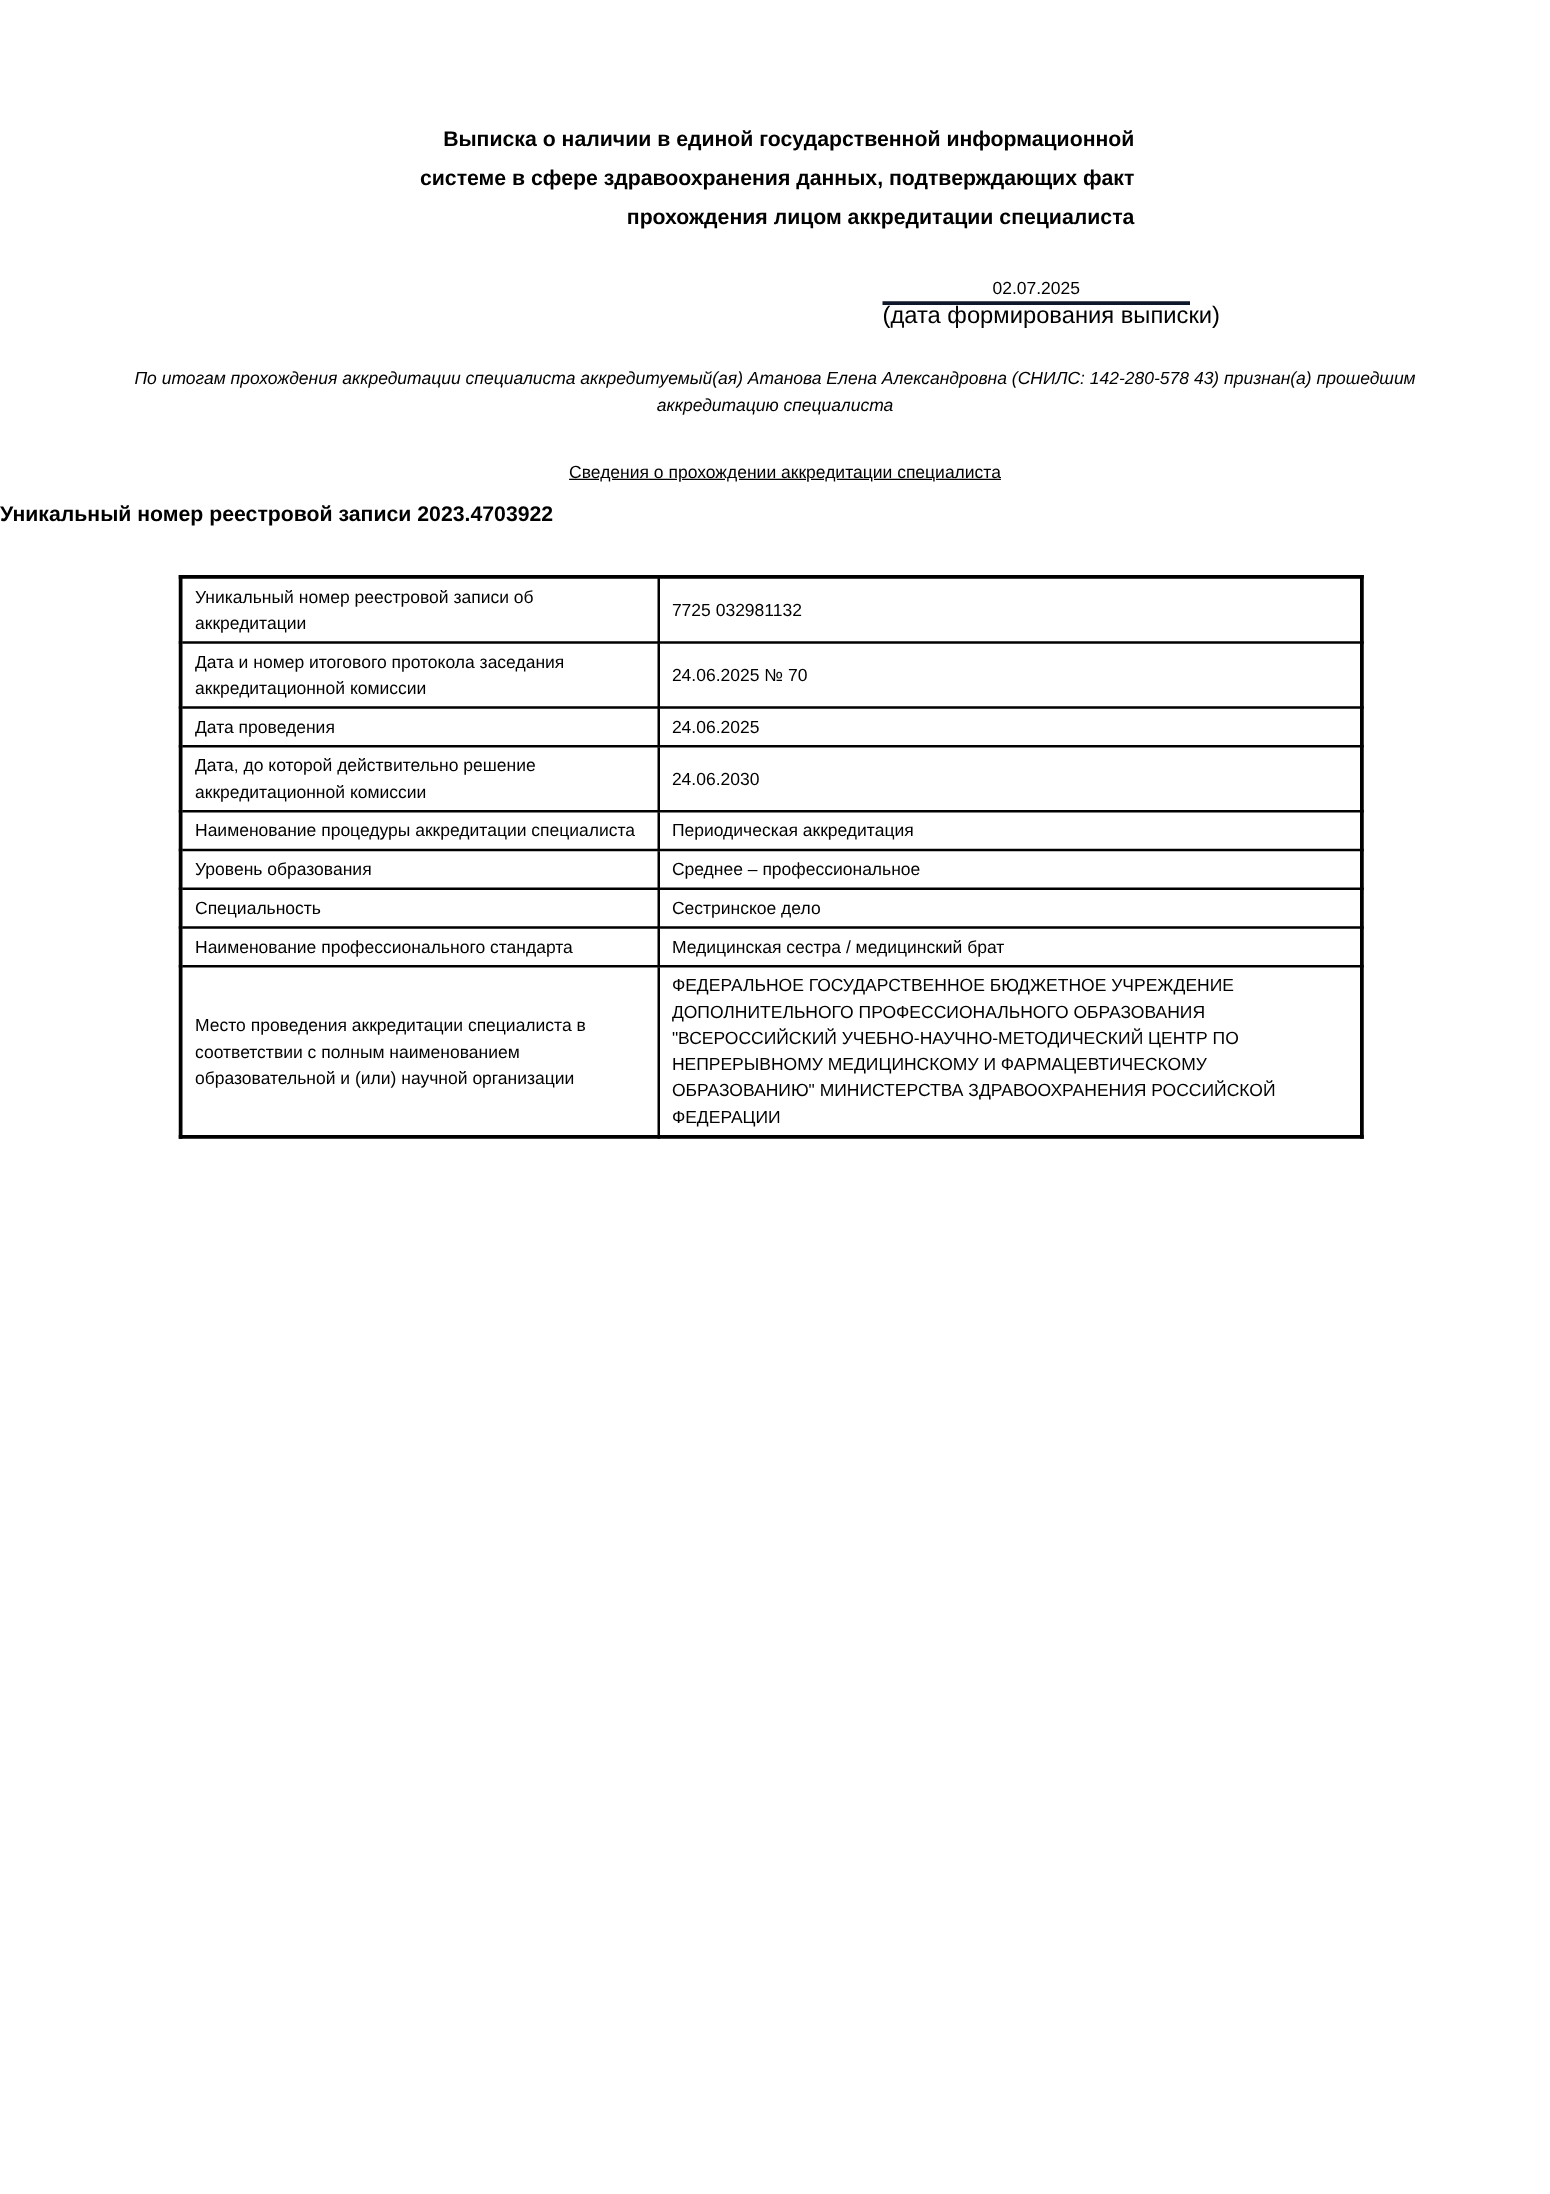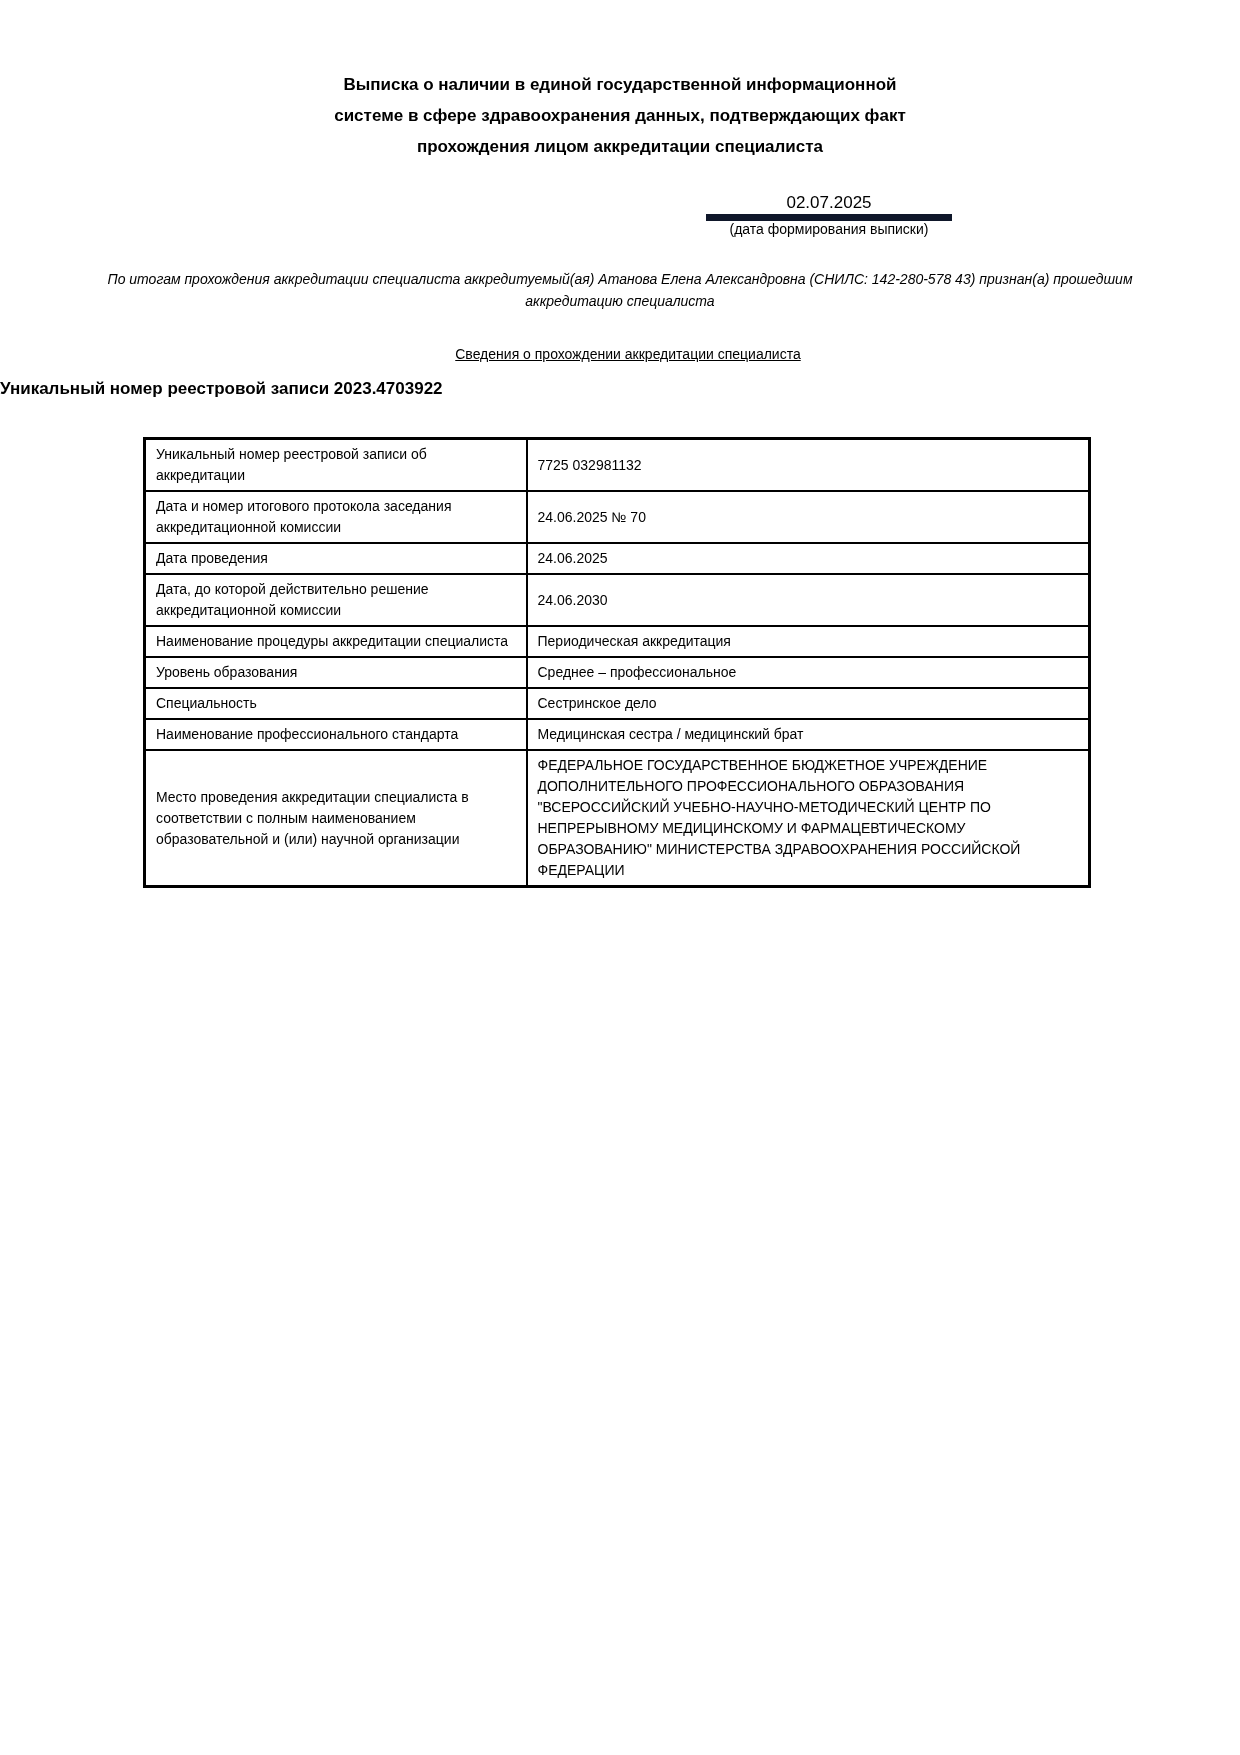--- a/index.html
+++ b/index.html
@@ -7,42 +7,42 @@
   body {
     width: 1240px;
     height: 1755px;
     position: relative;
     font-family: "Liberation Sans", "DejaVu Sans", sans-serif;
     color: #000000;
     background: #ffffff;
     overflow: hidden;
   }
   .doc-title {
-    margin: 69px auto 0 auto;
+    margin: 96px auto 0 auto;
     max-width: 575px;
-    text-align: center;
+    text-align: right;
     font-size: 17px;
     font-weight: bold;
     line-height: 31px;
   }
   .date-block {
     width: 246px;
     margin: 32px 288px 0 auto;
     text-align: center;
   }
   .date-value {
     display: block;
-    font-size: 17px;
+    font-size: 14px;
     line-height: 18px;
     padding: 0 10px 2px 10px;
-    border-bottom: 7px solid #0f172a;
+    border-bottom: 3px solid #0f172a;
   }
   .date-caption {
     display: block;
-    font-size: 14px;
+    font-size: 19px;
     line-height: 17px;
     white-space: nowrap;
   }
   .intro {
     margin: 30px auto 0 auto;
     max-width: 1030px;
     text-align: center;
     font-size: 14px;
     line-height: 22px;
     font-style: italic;

